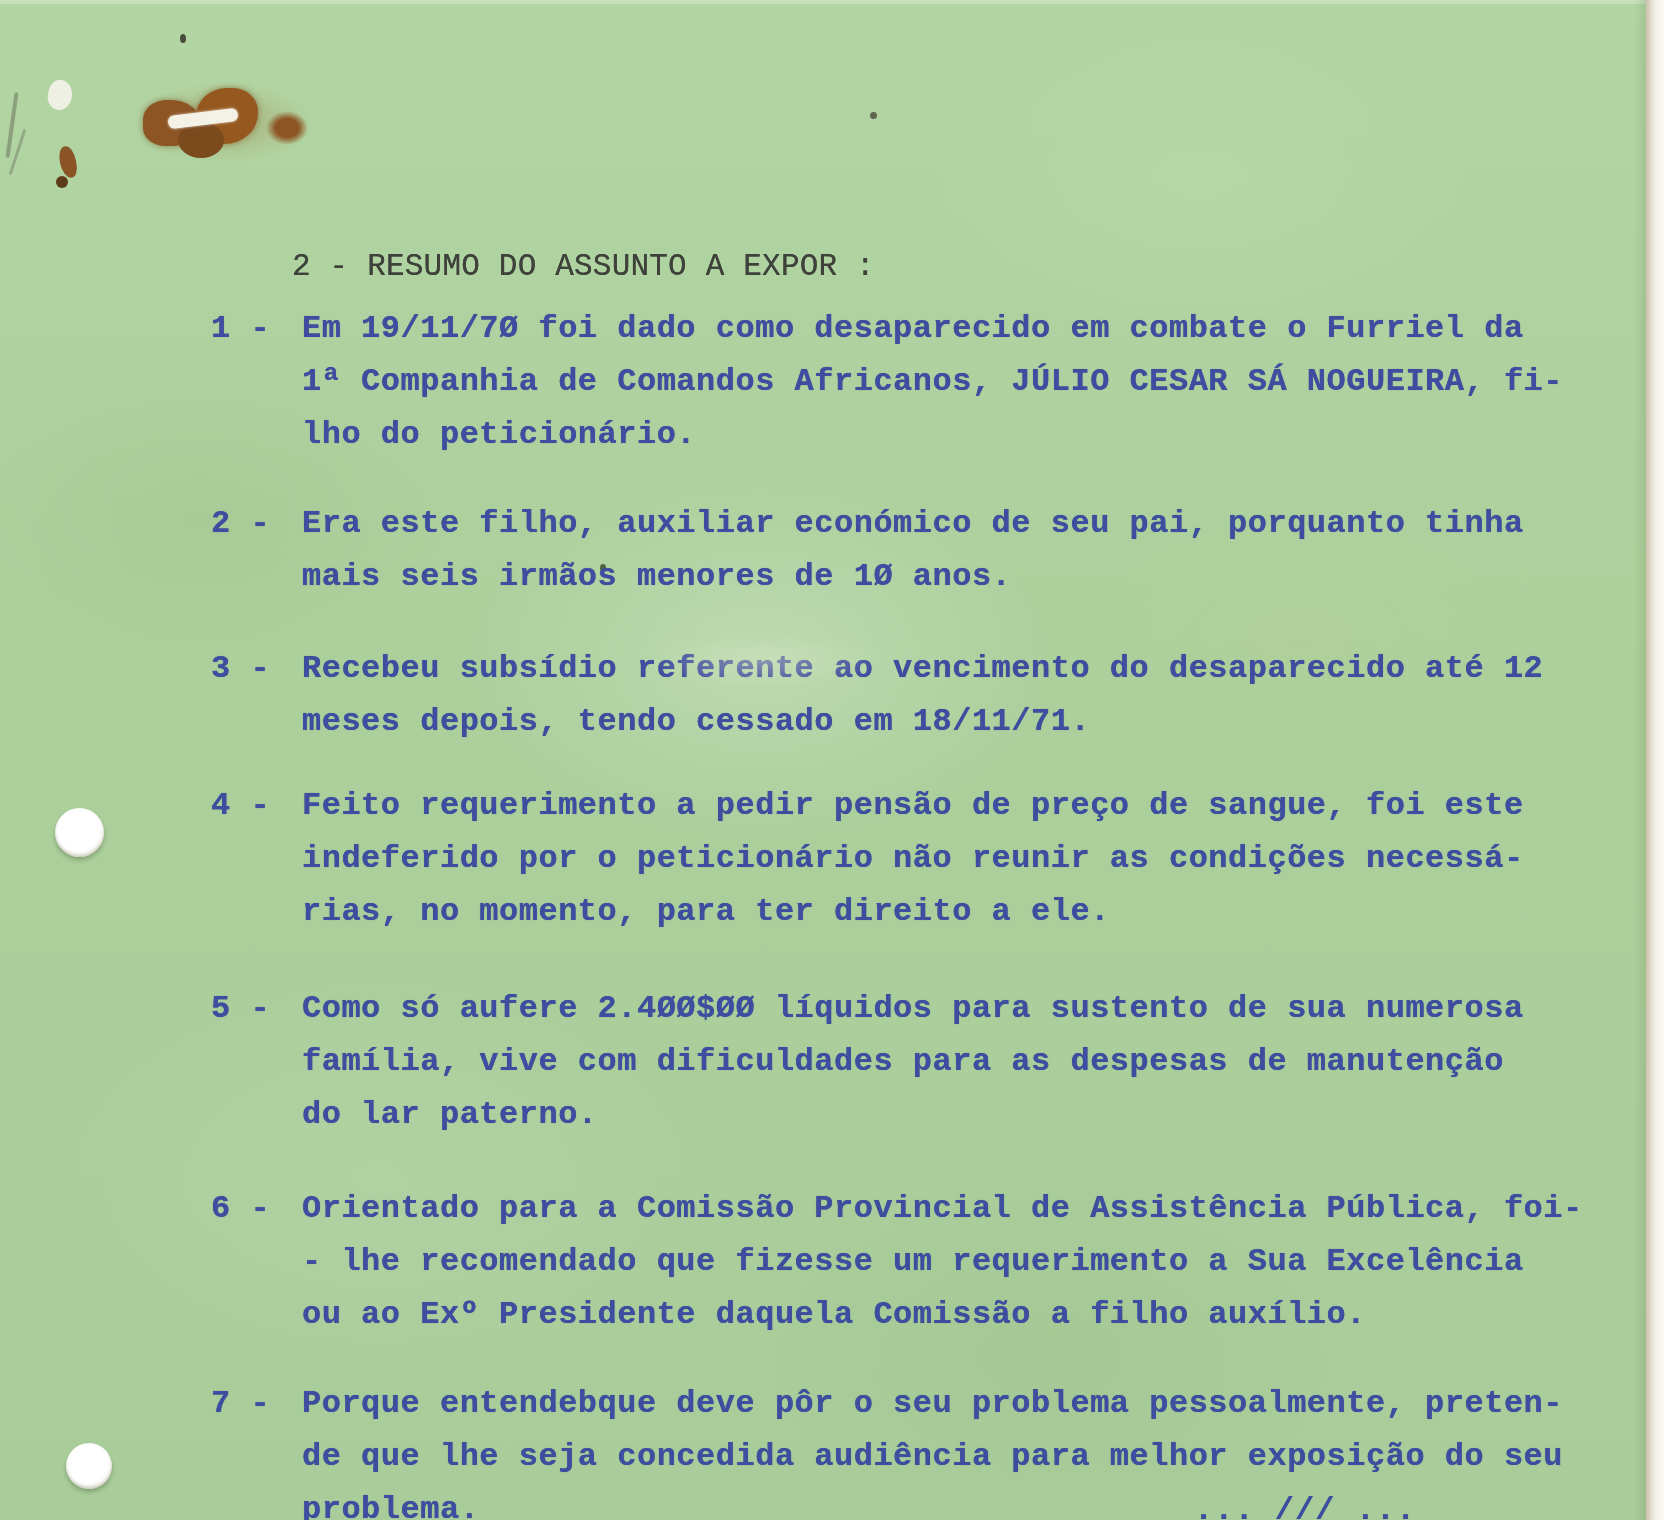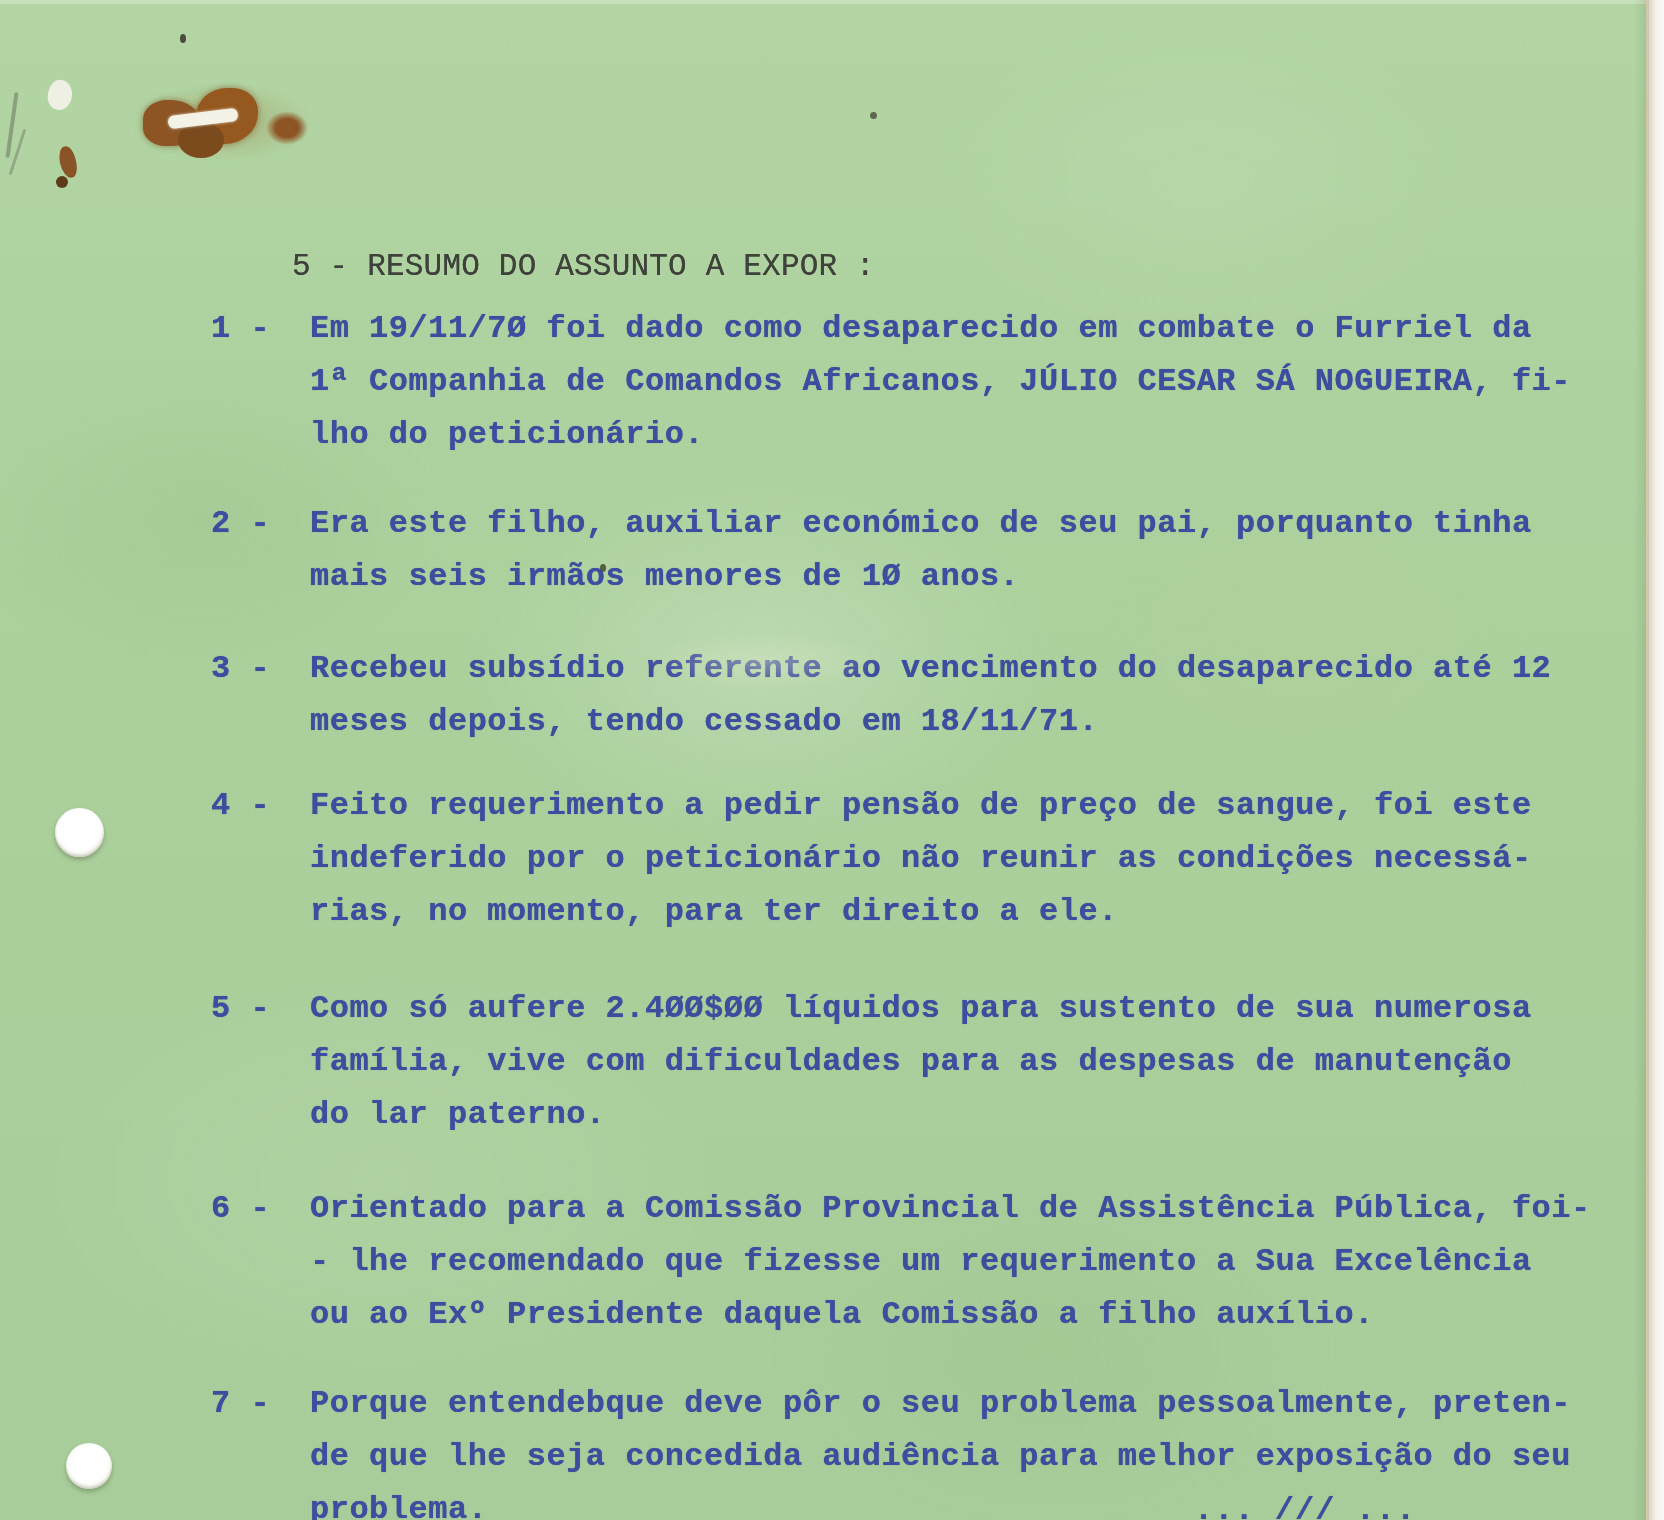--- a/index.html
+++ b/index.html
@@ -26,21 +26,21 @@
     white-space:pre;
   }
   .para{
     position:absolute;left:211px;
     display:flex;align-items:flex-start;
     color:#3e4da0;font-weight:bold;
     font-size:32px;line-height:53px;letter-spacing:0.5px;
     text-shadow:0 0 0.7px rgba(46,60,140,0.85);
   }
   .para .num{flex:0 0 91px;white-space:pre;}
-  .para .lines{white-space:pre;margin-left:8px;}
+  .para .lines{white-space:pre;}
   .endmark{
     position:absolute;left:1194px;top:1484px;
     color:#3e4da0;font-weight:bold;
     font-size:32px;line-height:53px;letter-spacing:1px;
     text-shadow:0 0 0.7px rgba(46,60,140,0.85);
     white-space:pre;
   }
   
   .edge-strip{
     position:absolute;top:0;right:0;bottom:0;width:15px;
@@ -110,21 +110,21 @@
   <div class="corner-line2"></div>
   <div class="stain speck-a"></div>
   <div class="stain speck-b"></div>
   <div class="stain speck-c"></div>
   <div class="stain speck-d"></div>
   <div class="stain speck-e"></div>
 
   <div class="hole hole1"></div>
   <div class="hole hole2"></div>
 
-  <div class="title">5 - RESUMO DO ASSUNTO A EXPOR :</div>
+  <div class="title">2 - RESUMO DO ASSUNTO A EXPOR :</div>
 
   <div class="para" style="top:302px">
     <span class="num">1 -</span>
     <div class="lines">Em 19/11/7Ø foi dado como desaparecido em combate o Furriel da
 1ª Companhia de Comandos Africanos, JÚLIO CESAR SÁ NOGUEIRA, fi-
 lho do peticionário.</div>
   </div>
 
   <div class="para" style="top:497px">
     <span class="num">2 -</span>

